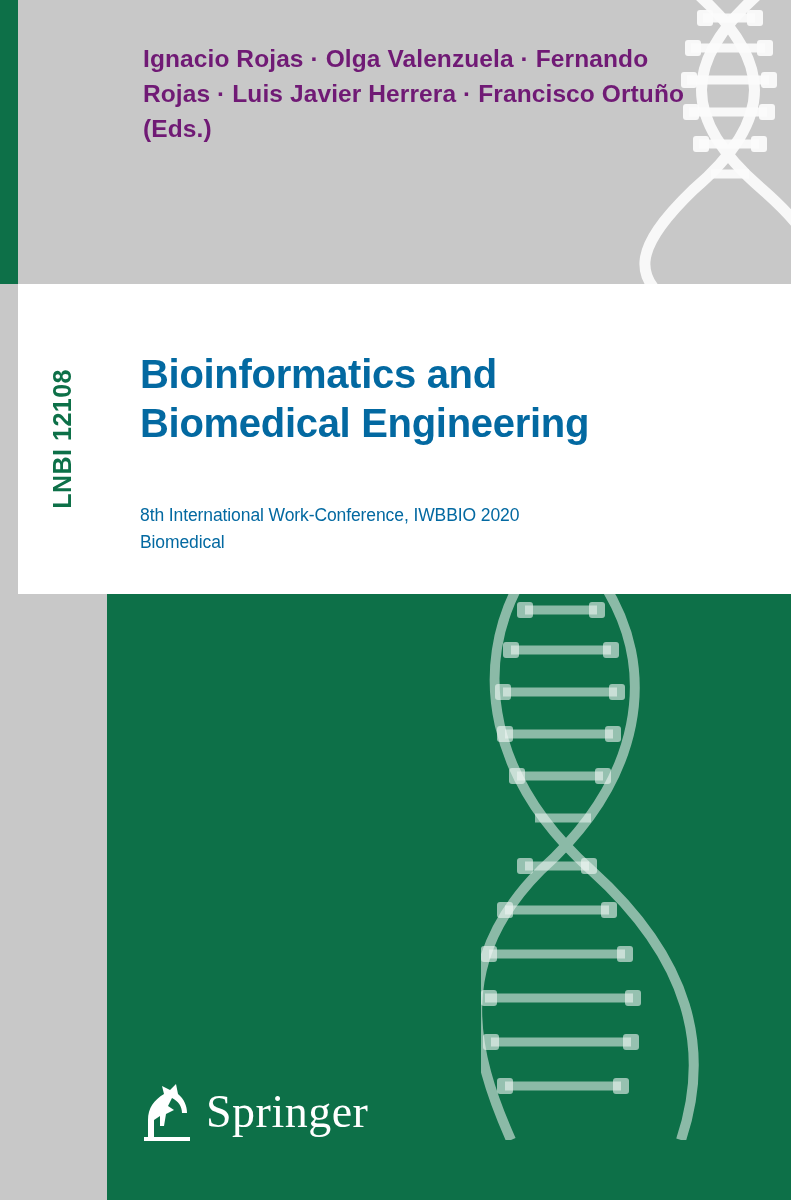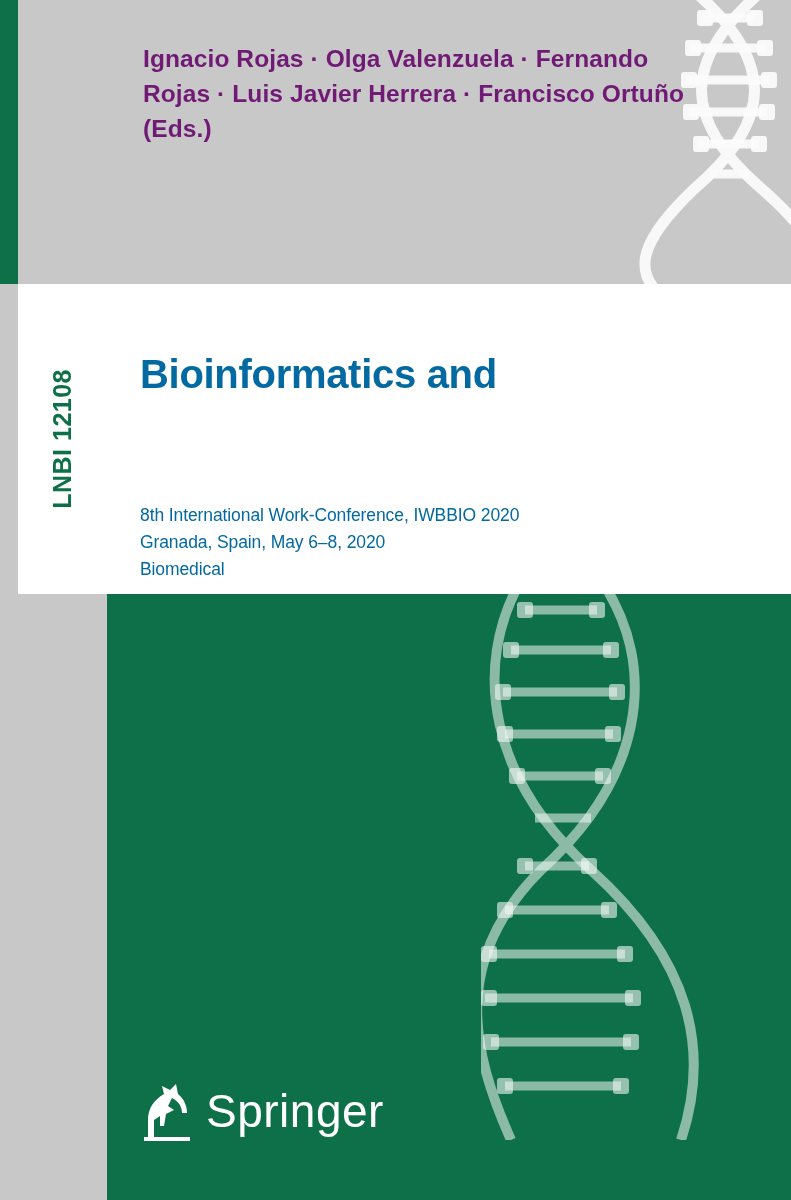--- a/index.html
+++ b/index.html
@@ -143,21 +143,21 @@
     position: absolute;
     left: 138px;
     bottom: 58px;
     display: flex;
     align-items: center;
     gap: 14px;
   }
   .springer-word {
     color: #ffffff;
     font-size: 46px;
-    font-family: Liberation Sans, sans-serif;
+    font-family: Liberation Serif, serif;
     letter-spacing: 0.5px;
   }
 
   
   .helix {
     position: absolute;
     pointer-events: none;
   }
   .helix-top {
     right: 0px;
@@ -264,25 +264,25 @@
       <rect x="142" y="454" width="16" height="16" rx="3"></rect>
       <rect x="16" y="498" width="16" height="16" rx="3"></rect>
       <rect x="132" y="498" width="16" height="16" rx="3"></rect>
     </g>
   </svg>
 
   <div class="authors">Ignacio Rojas · Olga Valenzuela · Fernando Rojas · Luis Javier Herrera · Francisco Ortuño (Eds.)</div>
 
   <div class="book-title">
     <div>Bioinformatics and</div>
+    <div>Biomedical Engineering</div>
   </div>
 
   <div class="subtitle">
     <div>8th International Work-Conference, IWBBIO 2020</div>
-    <div>Granada, Spain, May 6–8, 2020</div>
     <div>Biomedical</div>
   </div>
 
   <div class="springer">
     <svg width="54" height="62" viewBox="0 0 54 62">
       <g fill="#ffffff">
         <path d="M10 58 L10 40 C10 28, 16 20, 26 14 L24 6 L32 10 L38 4 L40 14 C46 19, 49 26, 49 33 L44 33 C44 26, 40 21, 34 18 L30 26 L36 30 L28 34 L26 46 L22 46 L22 36 L16 40 L16 58 Z"></path>
         <rect x="6" y="57" width="46" height="4"></rect>
       </g>
     </svg>

